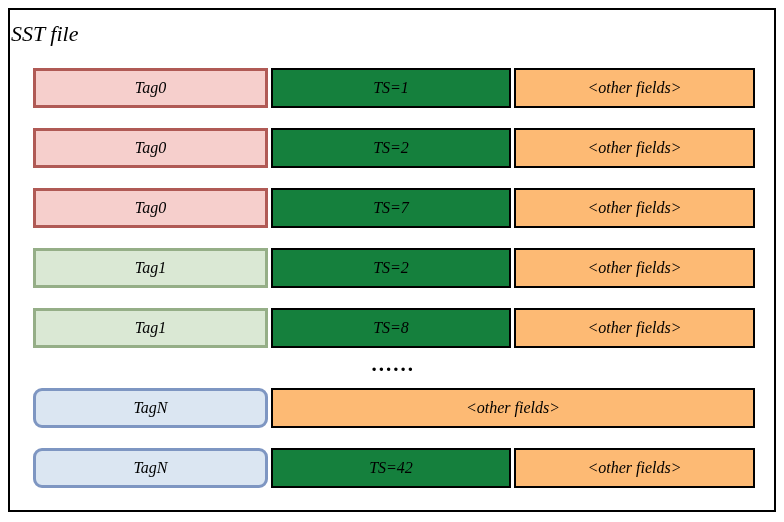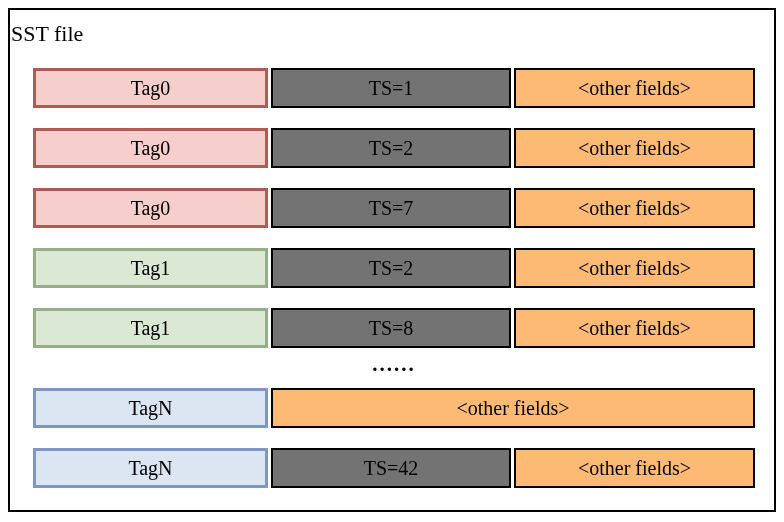--- a/index.html
+++ b/index.html
@@ -9,20 +9,21 @@
     width: 784px;
     height: 522px;
     font-family: "Liberation Serif", "DejaVu Serif", serif;
     color: #000;
     overflow: hidden;
   }
   .page {
     position: relative;
     width: 784px;
     height: 522px;
+    font-style: italic;
   }
   .frame {
     position: absolute;
     left: 8px;
     top: 8px;
     right: 8px;
     bottom: 10px;
     border: 2px solid #000;
     box-sizing: border-box;
     background: #fff;
@@ -42,50 +43,51 @@
     display: flex;
     gap: 3px;
     height: 40px;
     flex: 0 0 auto;
   }
   .cell {
     box-sizing: border-box;
     display: flex;
     align-items: center;
     justify-content: center;
-    font-size: 20px;
+    font-size: 16px;
     line-height: 1;
     white-space: nowrap;
   }
   .cell.tag {
     flex: 0 0 235px;
     border: 3px solid #888;
     background: #eee;
   }
   .cell.ts {
     flex: 0 0 240px;
     border: 2px solid #000;
-    background: #737373;
+    background: #15803d;
   }
   .cell.other {
     flex: 1 1 auto;
     border: 2px solid #000;
     background: #fdba74;
   }
   .variant-red .tag {
     background: var(--red_fill, #f6cfcc);
     border-color: var(--red_border, #b05a55);
   }
   .variant-green .tag {
     background: var(--green_fill, #dae8d4);
     border-color: var(--green_border, #95ae87);
   }
   .variant-blue .tag {
     background: var(--blue_fill, #dbe6f2);
     border-color: var(--blue_border, #7e96c2);
+    border-radius: 9px;
   }
   .ellipsis {
     flex: 0 0 auto;
     height: 18px;
     margin: -9px 0;
     display: flex;
     align-items: center;
     justify-content: center;
     font-size: 21px;
     font-weight: 600;

